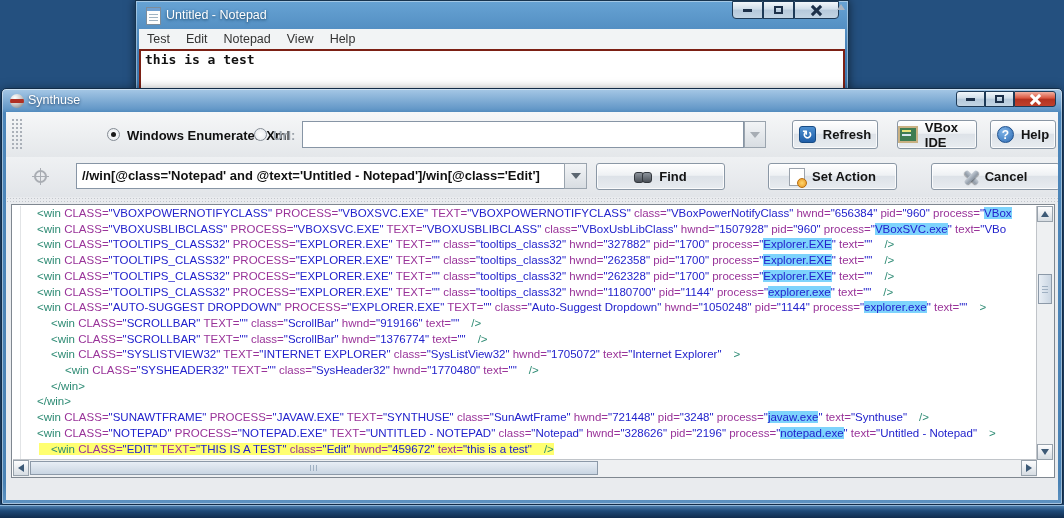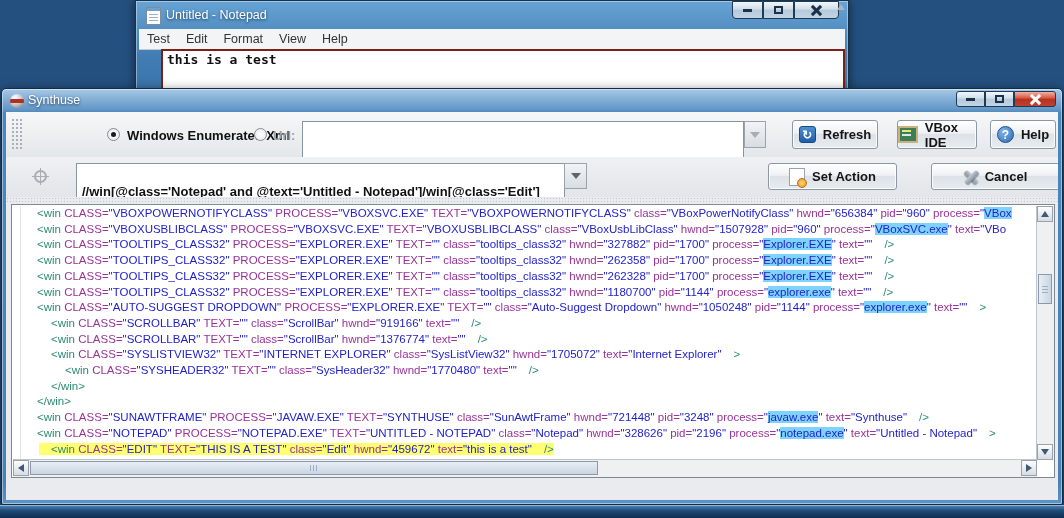--- a/index.html
+++ b/index.html
@@ -37,21 +37,21 @@
   .gl-x{position:relative;width:11px;height:11px;}
   .gl-x:before,.gl-x:after{content:"";position:absolute;left:-1px;top:4px;width:13px;height:3px;background:#1c3049;}
   .gl-x:before{transform:rotate(45deg);} .gl-x:after{transform:rotate(-45deg);}
   .gl-x.white:before,.gl-x.white:after{background:#fff;}
   .np-menubar{position:absolute;left:3px;right:3px;top:28px;height:20px;background:#f2f4f5;
     border-bottom:1px solid #c8ccd0;display:flex;align-items:center;}
   .np-menu-item{padding:0 8px;font-size:12.5px;color:#333;}
   .np-edit{position:absolute;left:3px;right:3px;top:48px;bottom:0;background:#fff;
     border:2px solid #7c2014;box-sizing:border-box;
     font-family:"DejaVu Sans Mono",monospace;font-size:13px;font-weight:bold;color:#111;
-    padding:1px 4px;white-space:pre;margin-left:22px;}
+    padding:1px 4px;white-space:pre;}
   .np-scrollhint{position:absolute;top:3px;right:3px;width:0;height:0;
     border-left:4px solid transparent;border-right:4px solid transparent;border-bottom:6px solid #aab4bf;}
   
   .sy-win{position:absolute;left:1px;top:88px;width:1062px;height:417px;
     border:1px solid #122c48;border-radius:5px 5px 2px 2px;box-sizing:border-box;
     background:linear-gradient(#a6c8e6,#6498c8 20px,#4c86ba 24px,#4a82b4 95%,#5e93c2);
     box-shadow:0 3px 12px rgba(0,0,0,.6), inset 0 0 0 1px rgba(255,255,255,.45);}
   .sy-title{position:absolute;left:0;top:0;right:0;height:36px;}
   .sy-title-text{position:absolute;left:26px;top:4px;font-size:12.5px;color:#fff;text-shadow:0 1px 3px #14355a;}
   .sy-ball-icon{position:absolute;left:8px;top:5px;width:14px;height:14px;border-radius:50%;
@@ -67,21 +67,21 @@
   .tb1{position:absolute;left:0;right:0;top:0;height:45px;
     background:linear-gradient(#f6f7f8,#e4e7ea);border-bottom:1px solid #b6bac0;}
   .grip{position:absolute;left:5px;top:6px;width:11px;height:33px;
     background-image:radial-gradient(#aab0b8 1px,transparent 1.2px);background-size:4px 4px;}
   .radio{position:absolute;width:13px;height:13px;border-radius:50%;border:1px solid #858c95;
     background:radial-gradient(#ffffff,#e2e6ea);box-sizing:border-box;}
   .radio.sel:after{content:"";position:absolute;left:3px;top:3px;width:5px;height:5px;border-radius:50%;background:#1a1a1a;}
   .rlabel{position:absolute;font-size:13px;font-weight:bold;color:#101010;top:16px;}
   .rlabel.dim{color:#9aa1a9;text-align:center;}
   .field{position:absolute;background:#fff;border:1px solid #8795a5;box-sizing:border-box;
-    font-size:12.5px;color:#111;padding:20px 5px;white-space:nowrap;overflow:hidden;}
+    font-size:12.5px;color:#111;padding:4px 5px;white-space:nowrap;overflow:hidden;}
   .dropbtn{position:absolute;border:1px solid #9aa4ae;box-sizing:border-box;
     background:linear-gradient(#f2f4f6,#d8dde2);display:flex;align-items:center;justify-content:center;}
   .tri-down{width:0;height:0;border-left:5px solid transparent;border-right:5px solid transparent;border-top:6px solid #5b6670;}
   .tri-down.dim{border-top-color:#a7adb4;}
   .btn{position:absolute;display:flex;align-items:center;justify-content:center;gap:7px;
     border:1px solid #8a97a5;border-radius:3px;box-sizing:border-box;
     background:linear-gradient(#ffffff,#eef1f4 45%,#dde2e8 50%,#e8ecf0);
     font-size:13px;font-weight:bold;color:#141414;box-shadow:inset 0 0 0 1px rgba(255,255,255,.8);}
   
   .tb2{position:absolute;left:0;right:0;top:45px;height:40px;
@@ -157,21 +157,21 @@
           <div class="gl-max"></div>
         </div>
       <div class="capbtn">
           <div class="gl-x"></div>
         </div>
     </div>
   </div>
   <div class="np-menubar">
     <span class="np-menu-item">Test</span>
     <span class="np-menu-item">Edit</span>
-    <span class="np-menu-item">Format</span>
+    <span class="np-menu-item">Notepad</span>
     <span class="np-menu-item">View</span>
     <span class="np-menu-item">Help</span>
   </div>
   <div class="np-edit">this is a test</div>
   <div class="np-scrollhint"></div>
 </div>
 
 <div class="sy-win">
   <div class="sy-title">
     <div class="sy-ball-icon"></div>
@@ -218,20 +218,24 @@
     <div class="tb2">
       <div class="ic-target" style="position:absolute;left:26px;top:11px;">
         <span class="c"></span>
           <span class="h"></span>
           <span class="v"></span>
       </div>
       <div class="field" style="left:70px;top:6px;width:489px;height:26px;font-size:13px;font-weight:bold;">//win[@class='Notepad' and @text='Untitled - Notepad']/win[@class='Edit']</div>
       <div class="dropbtn" style="left:558px;top:6px;width:23px;height:26px;">
           <div class="tri-down"></div>
         </div>
+      <div class="btn" style="left:590px;top:6px;width:129px;height:27px;">
+        <span class="ic-binoc"></span>
+        <span>Find</span>
+      </div>
       <div class="btn" style="left:762px;top:6px;width:129px;height:27px;">
         <span class="ic-setaction"></span>
         <span>Set Action</span>
       </div>
       <div class="btn" style="left:925px;top:6px;width:129px;height:27px;">
         <span class="ic-cancel"></span>
         <span>Cancel</span>
       </div>
     </div>
 

